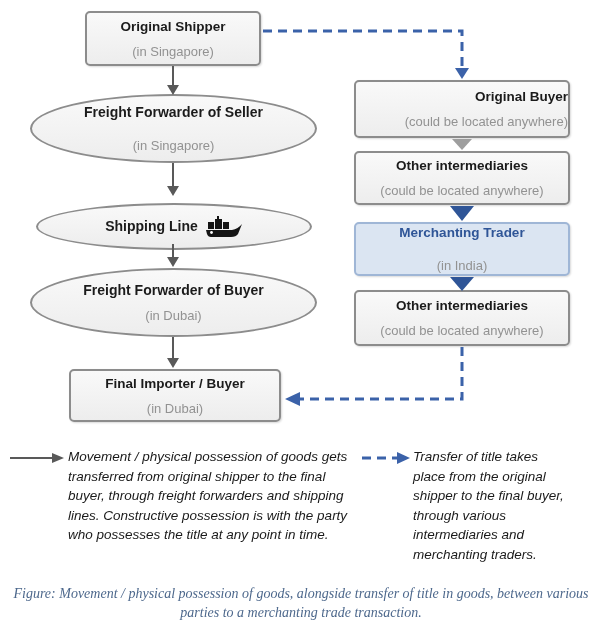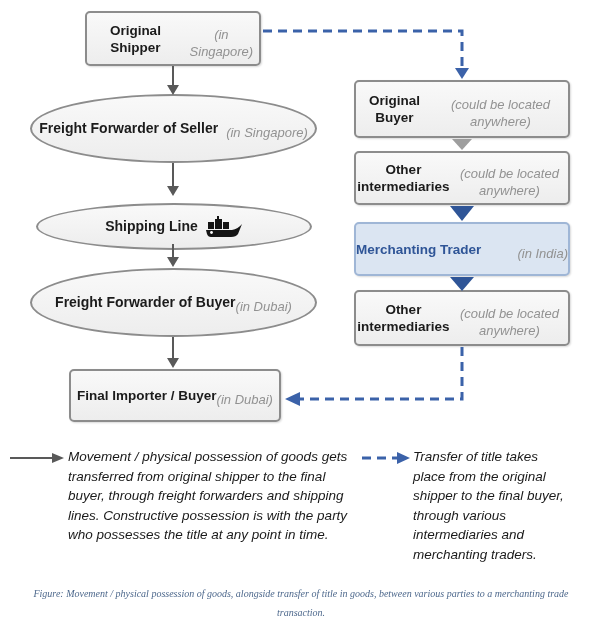--- a/index.html
+++ b/index.html
@@ -12,47 +12,47 @@
     --subtitle_gray:#929292;
     --caption_color:#4d688c;
     --triangle_gray:#9e9e9e;
   }
   html,body{margin:0;padding:0;background:#ffffff;}
   .canvas{
     position:relative;width:602px;height:624px;background:#ffffff;
     font-family:"Liberation Sans","DejaVu Sans",sans-serif;overflow:hidden;
   }
   .node{
-    position:absolute;display:flex;flex-direction:row;align-items:center;justify-content:center;
+    position:absolute;display:flex;flex-direction:column;align-items:center;justify-content:center;
     background:linear-gradient(#f9f9f9,#ededed);
     border:2px solid var(--box_border);box-sizing:border-box;text-align:center;
   }
   .rect{border-radius:5px;box-shadow:1px 1px 2px rgba(0,0,0,0.15);}
   .ellipse{border-radius:50%;}
   .node .title{font-weight:bold;font-size:13.5px;color:#1b1b1b;line-height:17px;}
   .node .title.big{font-size:14px;}
-  .node .subtitle{font-style:italic;font-size:13px;color:var(--subtitle_gray);line-height:17px;margin-top:8px;}
+  .node .subtitle{font-size:13px;color:var(--subtitle_gray);line-height:17px;margin-top:8px;}
   .node.highlight{background:var(--highlight_fill);border-color:var(--highlight_border);}
   .node.highlight .title{color:var(--highlight_text);}
   .titlerow{display:flex;align-items:center;justify-content:center;gap:7px;}
   .overlay{position:absolute;left:0;top:0;pointer-events:none;}
   .grayline{stroke:var(--flow_gray);stroke-width:2;}
   .grayhead{fill:var(--flow_gray);}
   .tri-gray{fill:var(--triangle_gray);}
   .tri-blue{fill:var(--highlight_text);}
   .dashed{stroke:var(--accent_blue);stroke-width:3;fill:none;stroke-dasharray:9 6;}
   .bluehead{fill:var(--accent_blue);}
   .legend-text{
     position:absolute;font-style:italic;font-size:13.5px;line-height:19.5px;color:#1a1a1a;
     font-weight:500;
   }
   .caption{
     position:absolute;left:11px;top:584px;width:580px;text-align:center;
     font-family:"Liberation Serif","DejaVu Serif",serif;font-style:italic;
-    font-size:10px;line-height:19px;color:var(--caption_color);
+    font-size:14px;line-height:19px;color:var(--caption_color);
   }
   .ship{display:inline-block;}
 </style>
 </head>
 <body>
 
 <div class="canvas">
 
   <div class="node rect" style="left:85px;top:11px;width:176px;height:55px;">
     <div class="title">Original Shipper</div>
@@ -83,21 +83,21 @@
   <div class="node ellipse" style="left:30px;top:268px;width:287px;height:69px;">
     <div class="title big">Freight Forwarder of Buyer</div>
     <div class="subtitle">(in Dubai)</div>
   </div>
 
   <div class="node rect" style="left:69px;top:369px;width:212px;height:53px;">
     <div class="title">Final Importer / Buyer</div>
     <div class="subtitle">(in Dubai)</div>
   </div>
 
-  <div class="node rect" style="left:354px;top:80px;width:216px;height:58px;">
+  <div class="node rect" style="left:354px;top:80px;width:216px;height:58px;align-items:flex-end;">
     <div class="title">Original Buyer</div>
     <div class="subtitle">(could be located anywhere)</div>
   </div>
 
   <div class="node rect" style="left:354px;top:151px;width:216px;height:54px;">
     <div class="title">Other intermediaries</div>
     <div class="subtitle">(could be located anywhere)</div>
   </div>
 
   <div class="node rect highlight" style="left:354px;top:222px;width:216px;height:54px;justify-content:space-between;">

